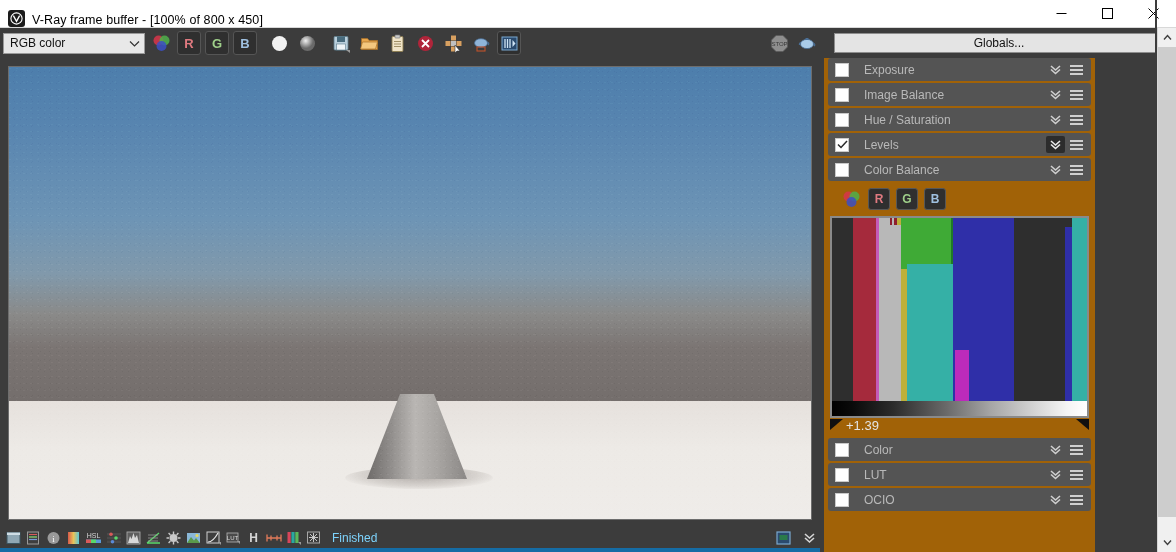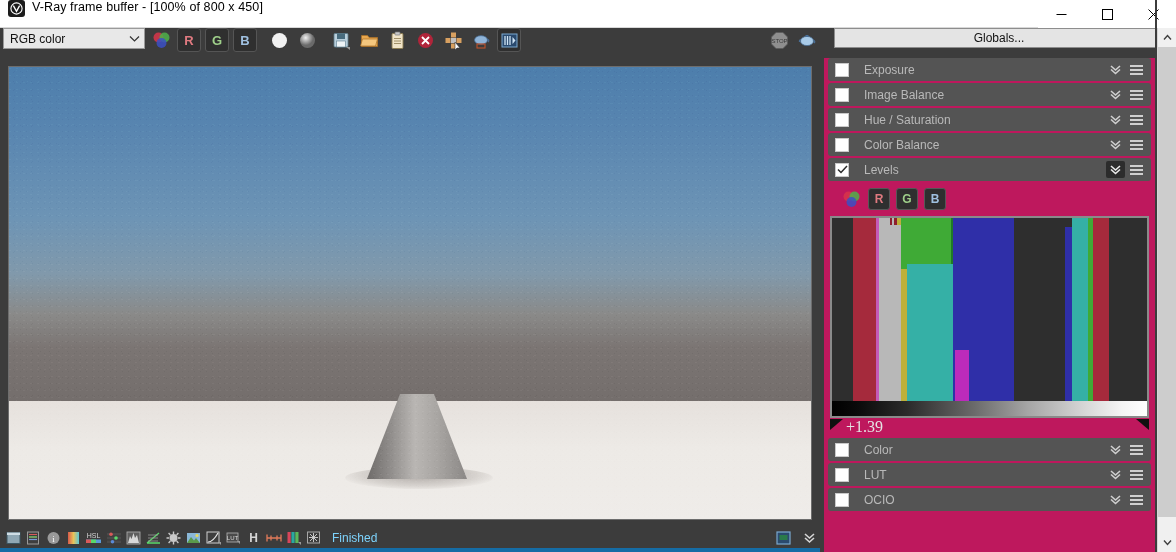--- a/index.html
+++ b/index.html
@@ -7,21 +7,21 @@
     width: 1176px; height: 552px;
     overflow: hidden;
     font-family: "Liberation Sans", sans-serif;
     background: #3c3c3c;
   }
   .app { position: relative; width: 1176px; height: 552px; }
 
   
   .titlebar {
     position: absolute; left: 0; top: 0; width: 1176px; height: 28px;
-    background: #ffffff; display: flex; align-items: flex-start;
+    background: #ffffff; display: flex; align-items: flex-end;
     border-bottom: 1px solid #d8d8d8;
   }
   .title-logo {
     width: 17px; height: 17px; margin-left: 8px; margin-right: 7px;
     background: #1b1b1b; border-radius: 3px;
     display: flex; align-items: center; justify-content: center;
     flex: none;
   }
   .title-logo svg { display: block; }
   .title-text {
@@ -30,21 +30,21 @@
   .winbtns { margin-left: auto; display: flex; height: 28px; }
   .winbtn {
     width: 46px; height: 28px; display: flex; align-items: center; justify-content: center;
     background: #ffffff;
   }
   .winbtn svg { display:block; }
 
   
   .toolbar {
     position: absolute; left: 0; top: 28px; width: 1176px; height: 30px;
-    background: #3c3c3c; display: flex; 
+    background: #3c3c3c; display: flex; align-items: center;
   }
   .combo {
     width: 142px; height: 21px; margin-left: 3px;
     background: #e8e8e8; border: 1px solid #9a9a9a;
     display: flex; align-items: center;
     font-size: 12px; color: #111; padding-left: 6px;
   }
   .combo .cval { flex: 1; }
   .combo .carrow { width: 20px; display: flex; align-items: center; justify-content: center; }
   .tbtn {
@@ -119,22 +119,22 @@
     position: absolute; left: 770px; top: 528px; width: 50px; height: 20px;
     display: flex; align-items: center; gap: 6px;
   }
   .accentline {
     position: absolute; left: 0; top: 548px; width: 820px; height: 4px;
     background: #156ca5;
   }
 
   
   .rightpanel {
-    position: absolute; left: 824px; top: 58px; width: 331px; height: 494px;
-    background: #be185d; overflow: hidden;
+    position: absolute; left: 824px; top: 58px; width: 271px; height: 494px;
+    background: #a16207; overflow: hidden;
   }
   .fxrow {
     height: 23px; margin: 0 4px 2px 4px;
     background: #545454; border-radius: 3px;
     display: flex; align-items: center;
   }
   .fxrow.active { background: #545454; }
   .fxcheck {
     width: 14px; height: 14px; margin-left: 7px; flex: none;
     background: #fff; border: 1px solid #c9c9c9;
@@ -176,21 +176,21 @@
   .ramprow { height: 16px; position: relative; }
   .tri-l {
     position: absolute; left: 0; top: 1px; width: 0; height: 0;
     border-left: 13px solid #101010; border-bottom: 11px solid transparent;
   }
   .tri-r {
     position: absolute; right: 0; top: 1px; width: 0; height: 0;
     border-right: 13px solid #101010; border-bottom: 11px solid transparent;
   }
   .rampval {
-    position: absolute; left: 16px; top: 0px; font-size: 16px; color: #e4e4e4; font-family: Liberation Serif, serif;
+    position: absolute; left: 16px; top: 0px; font-size: 13px; color: #e4e4e4;
   }
 
   
   .vscroll {
     position: absolute; left: 1157px; top: 28px; width: 19px; height: 524px;
     background: #f0f0f0; border-left: 1px solid #d6d6d6;
   }
   .vsarrow {
     width: 19px; height: 19px; display: flex; align-items: center; justify-content: center;
     background: #f0f0f0;
@@ -534,45 +534,45 @@
             <path d="M2 2 L6.5 6 L11 2 M2 5.5 L6.5 9.5 L11 5.5" fill="none" stroke="#cfcfcf" stroke-width="1.6"></path>
           </svg>
       </div>
       <div class="fxmenu">
           <i></i>
           <i></i>
           <i></i>
         </div>
     </div>
 
+    <div class="fxrow active">
+      <div class="fxcheck">
+        <svg width="11" height="9" viewBox="0 0 11 9">
+            <path d="M1 4.5 L4 7.5 L10 1" fill="none" stroke="#2a2a2a" stroke-width="1.5"></path>
+          </svg>
+      </div>
+      <span class="fxlabel">Levels</span>
+      <div class="fxchev boxed">
+        <svg width="13" height="12" viewBox="0 0 13 12">
+            <path d="M2 2 L6.5 6 L11 2 M2 5.5 L6.5 9.5 L11 5.5" fill="none" stroke="#eaeaea" stroke-width="1.6"></path>
+          </svg>
+      </div>
+      <div class="fxmenu">
+          <i></i>
+          <i></i>
+          <i></i>
+        </div>
+    </div>
+
     <div class="fxrow">
       <div class="fxcheck"></div>
       <span class="fxlabel">Color Balance</span>
       <div class="fxchev">
         <svg width="13" height="12" viewBox="0 0 13 12">
             <path d="M2 2 L6.5 6 L11 2 M2 5.5 L6.5 9.5 L11 5.5" fill="none" stroke="#cfcfcf" stroke-width="1.6"></path>
-          </svg>
-      </div>
-      <div class="fxmenu">
-          <i></i>
-          <i></i>
-          <i></i>
-        </div>
-    </div>
-
-    <div class="fxrow active">
-      <div class="fxcheck">
-        <svg width="11" height="9" viewBox="0 0 11 9">
-            <path d="M1 4.5 L4 7.5 L10 1" fill="none" stroke="#2a2a2a" stroke-width="1.5"></path>
-          </svg>
-      </div>
-      <span class="fxlabel">Levels</span>
-      <div class="fxchev boxed">
-        <svg width="13" height="12" viewBox="0 0 13 12">
-            <path d="M2 2 L6.5 6 L11 2 M2 5.5 L6.5 9.5 L11 5.5" fill="none" stroke="#eaeaea" stroke-width="1.6"></path>
           </svg>
       </div>
       <div class="fxmenu">
           <i></i>
           <i></i>
           <i></i>
         </div>
     </div>
 
     <div class="levels-body">

